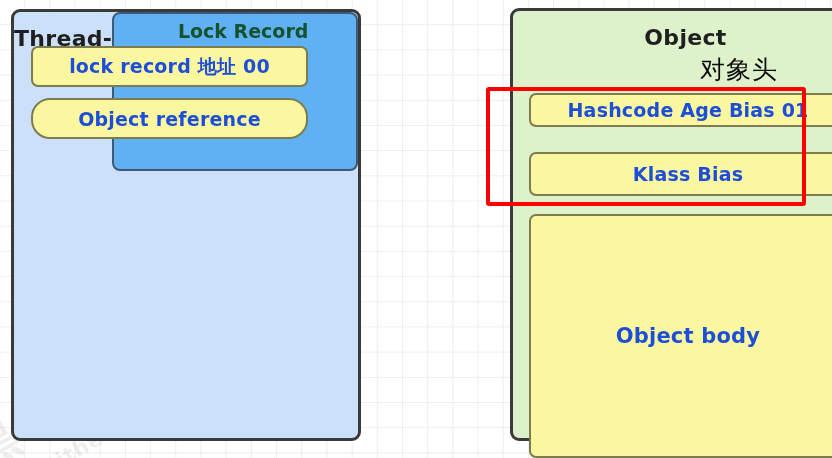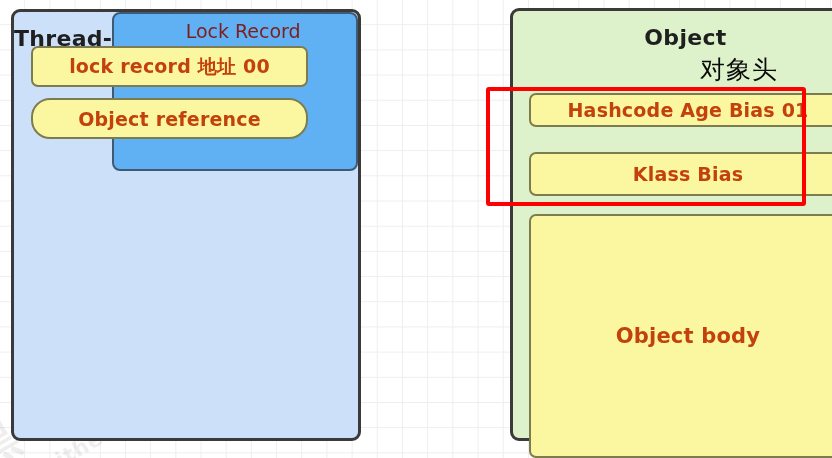--- a/index.html
+++ b/index.html
@@ -90,38 +90,38 @@
     left: 30px; top: 262px;
     width: 313px; height: 155px;
     background: #60b0f4;
     border: 2px solid #3e5a74;
     border-radius: 8px;
     display: block;
   }
   #lock-record .lr-title {
     margin-top: 6px;
     font-size: 19px;
-    font-weight: 400;
-    color: #7f1d1d;
+    font-weight: 700;
+    color: #14532d;
     text-align: center;
     padding-left: 16px;
   }
 
   
   .ycell {
     box-sizing: border-box;
     background: #fbf7a0;
     border: 2px solid #7d7c4e;
     border-radius: 7px;
     display: flex;
     align-items: center;
     justify-content: center;
     font-size: 19px;
     font-weight: 700;
-    color: #c2410c;
+    color: #1d4ed8;
     letter-spacing: 0.2px;
   }
 
   .lr-cell {
     position: absolute;
     left: 17px;
     width: 277px;
     height: 41px;
   }
   #lr-cell-0 { top: 34px; }

